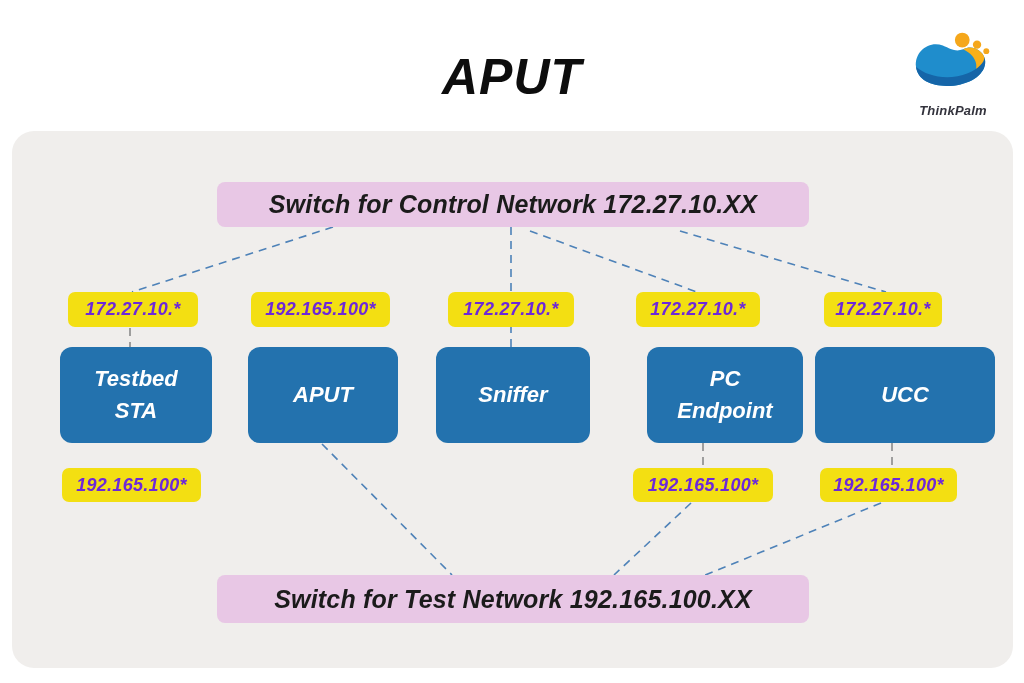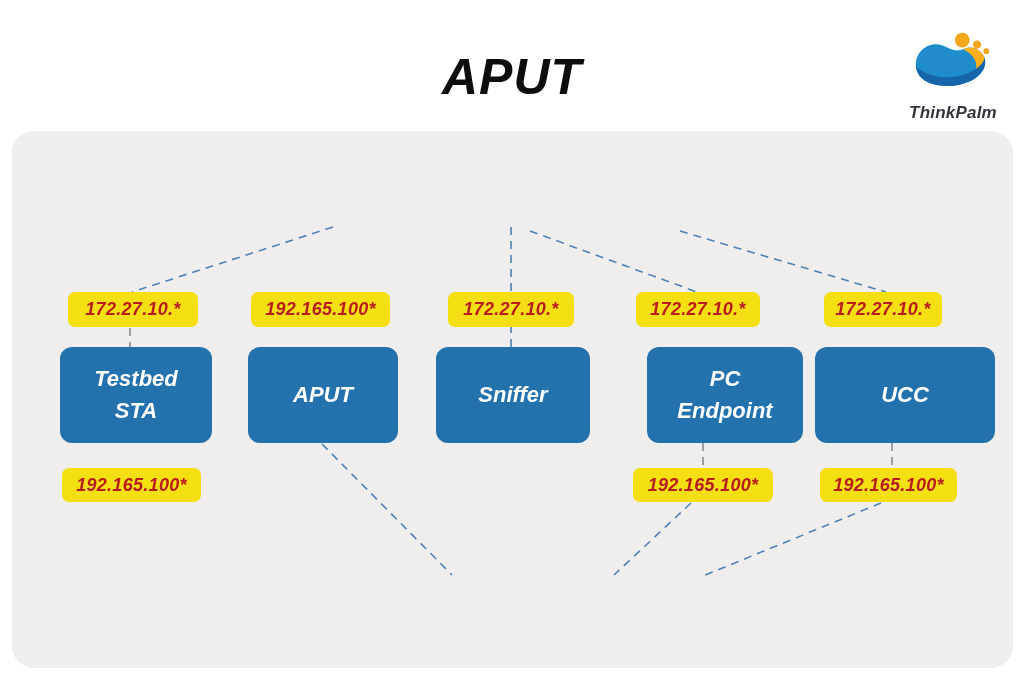--- a/index.html
+++ b/index.html
@@ -12,41 +12,41 @@
   body{font-family:"Liberation Sans", sans-serif;}
   .stage{position:relative;width:1024px;height:683px;background:#ffffff;overflow:hidden;font-style:italic;}
 
   .page-title{
     position:absolute;left:0;top:48px;width:1024px;text-align:center;
     font-size:50px;font-weight:800;letter-spacing:1px;color:#0d0d0d;
   }
 
   .logo{position:absolute;left:898px;top:28px;width:110px;text-align:center;}
   .logo svg{width:96px;height:74px;display:block;margin:0 auto;}
-  .brand-name{font-size:17px;font-weight:700;color:var(--brand-ink);margin-top:1px;letter-spacing:.2px;}
+  .brand-name{font-size:13px;font-weight:700;color:var(--brand-ink);margin-top:1px;letter-spacing:.2px;}
 
   .canvas{
     position:absolute;left:12px;top:131px;width:1001px;height:537px;
     background:var(--canvas);border-radius:22px;
   }
 
   .wires{position:absolute;left:0;top:0;width:1024px;height:683px;z-index:1;pointer-events:none;}
 
   .switch-bar{
     position:absolute;background:var(--pink);border-radius:8px;z-index:2;
     display:flex;align-items:center;justify-content:center;
     font-weight:700;font-size:25px;color:var(--ink);letter-spacing:.2px;
   }
   .switch-bar.control{left:217px;top:182px;width:592px;height:45px;}
   .switch-bar.test{left:217px;top:575px;width:592px;height:48px;}
 
   .ip-label{
     position:absolute;background:var(--yellow);border-radius:7px;z-index:2;
     display:flex;align-items:center;justify-content:center;
-    font-weight:700;font-size:18px;color:#b91c1c;letter-spacing:.3px;height:35px;
+    font-weight:700;font-size:18px;color:#6d28d9;letter-spacing:.3px;height:35px;
   }
   .ip-t1{left:68px;top:292px;width:130px;}
   .ip-t2{left:251px;top:292px;width:139px;}
   .ip-t3{left:448px;top:292px;width:126px;}
   .ip-t4{left:636px;top:292px;width:124px;}
   .ip-t5{left:824px;top:292px;width:118px;}
   .ip-b1{left:62px;top:468px;width:139px;height:34px;}
   .ip-b4{left:633px;top:468px;width:140px;height:34px;}
   .ip-b5{left:820px;top:468px;width:137px;height:34px;}
 
@@ -89,20 +89,22 @@
       <line x1="530" y1="231" x2="697" y2="292" stroke="#4e82b8" stroke-width="1.6" stroke-dasharray="8 6"></line>
       <line x1="680" y1="231" x2="886" y2="292" stroke="#4e82b8" stroke-width="1.6" stroke-dasharray="8 6"></line>
       <line x1="322" y1="444" x2="452" y2="575" stroke="#4e82b8" stroke-width="1.6" stroke-dasharray="8 6"></line>
       <line x1="691" y1="503" x2="614" y2="575" stroke="#4e82b8" stroke-width="1.6" stroke-dasharray="8 6"></line>
       <line x1="881" y1="503" x2="703" y2="576" stroke="#4e82b8" stroke-width="1.6" stroke-dasharray="8 6"></line>
       <line x1="130" y1="328" x2="130" y2="347" stroke="#8a8a8a" stroke-width="1.6" stroke-dasharray="8 6"></line>
       <line x1="703" y1="443" x2="703" y2="468" stroke="#8a8a8a" stroke-width="1.6" stroke-dasharray="8 6"></line>
       <line x1="892" y1="443" x2="892" y2="468" stroke="#8a8a8a" stroke-width="1.6" stroke-dasharray="8 6"></line>
     </svg>
 
+  <div class="switch-bar control">Switch for Control Network 172.27.10.XX</div>
+  <div class="switch-bar test">Switch for Test Network 192.165.100.XX</div>
 
   <div class="ip-label ip-t1">172.27.10.*</div>
   <div class="ip-label ip-t2">192.165.100*</div>
   <div class="ip-label ip-t3">172.27.10.*</div>
   <div class="ip-label ip-t4">172.27.10.*</div>
   <div class="ip-label ip-t5">172.27.10.*</div>
 
   <div class="node node-1">Testbed STA</div>
   <div class="node node-2">APUT</div>
   <div class="node node-3">Sniffer</div>

